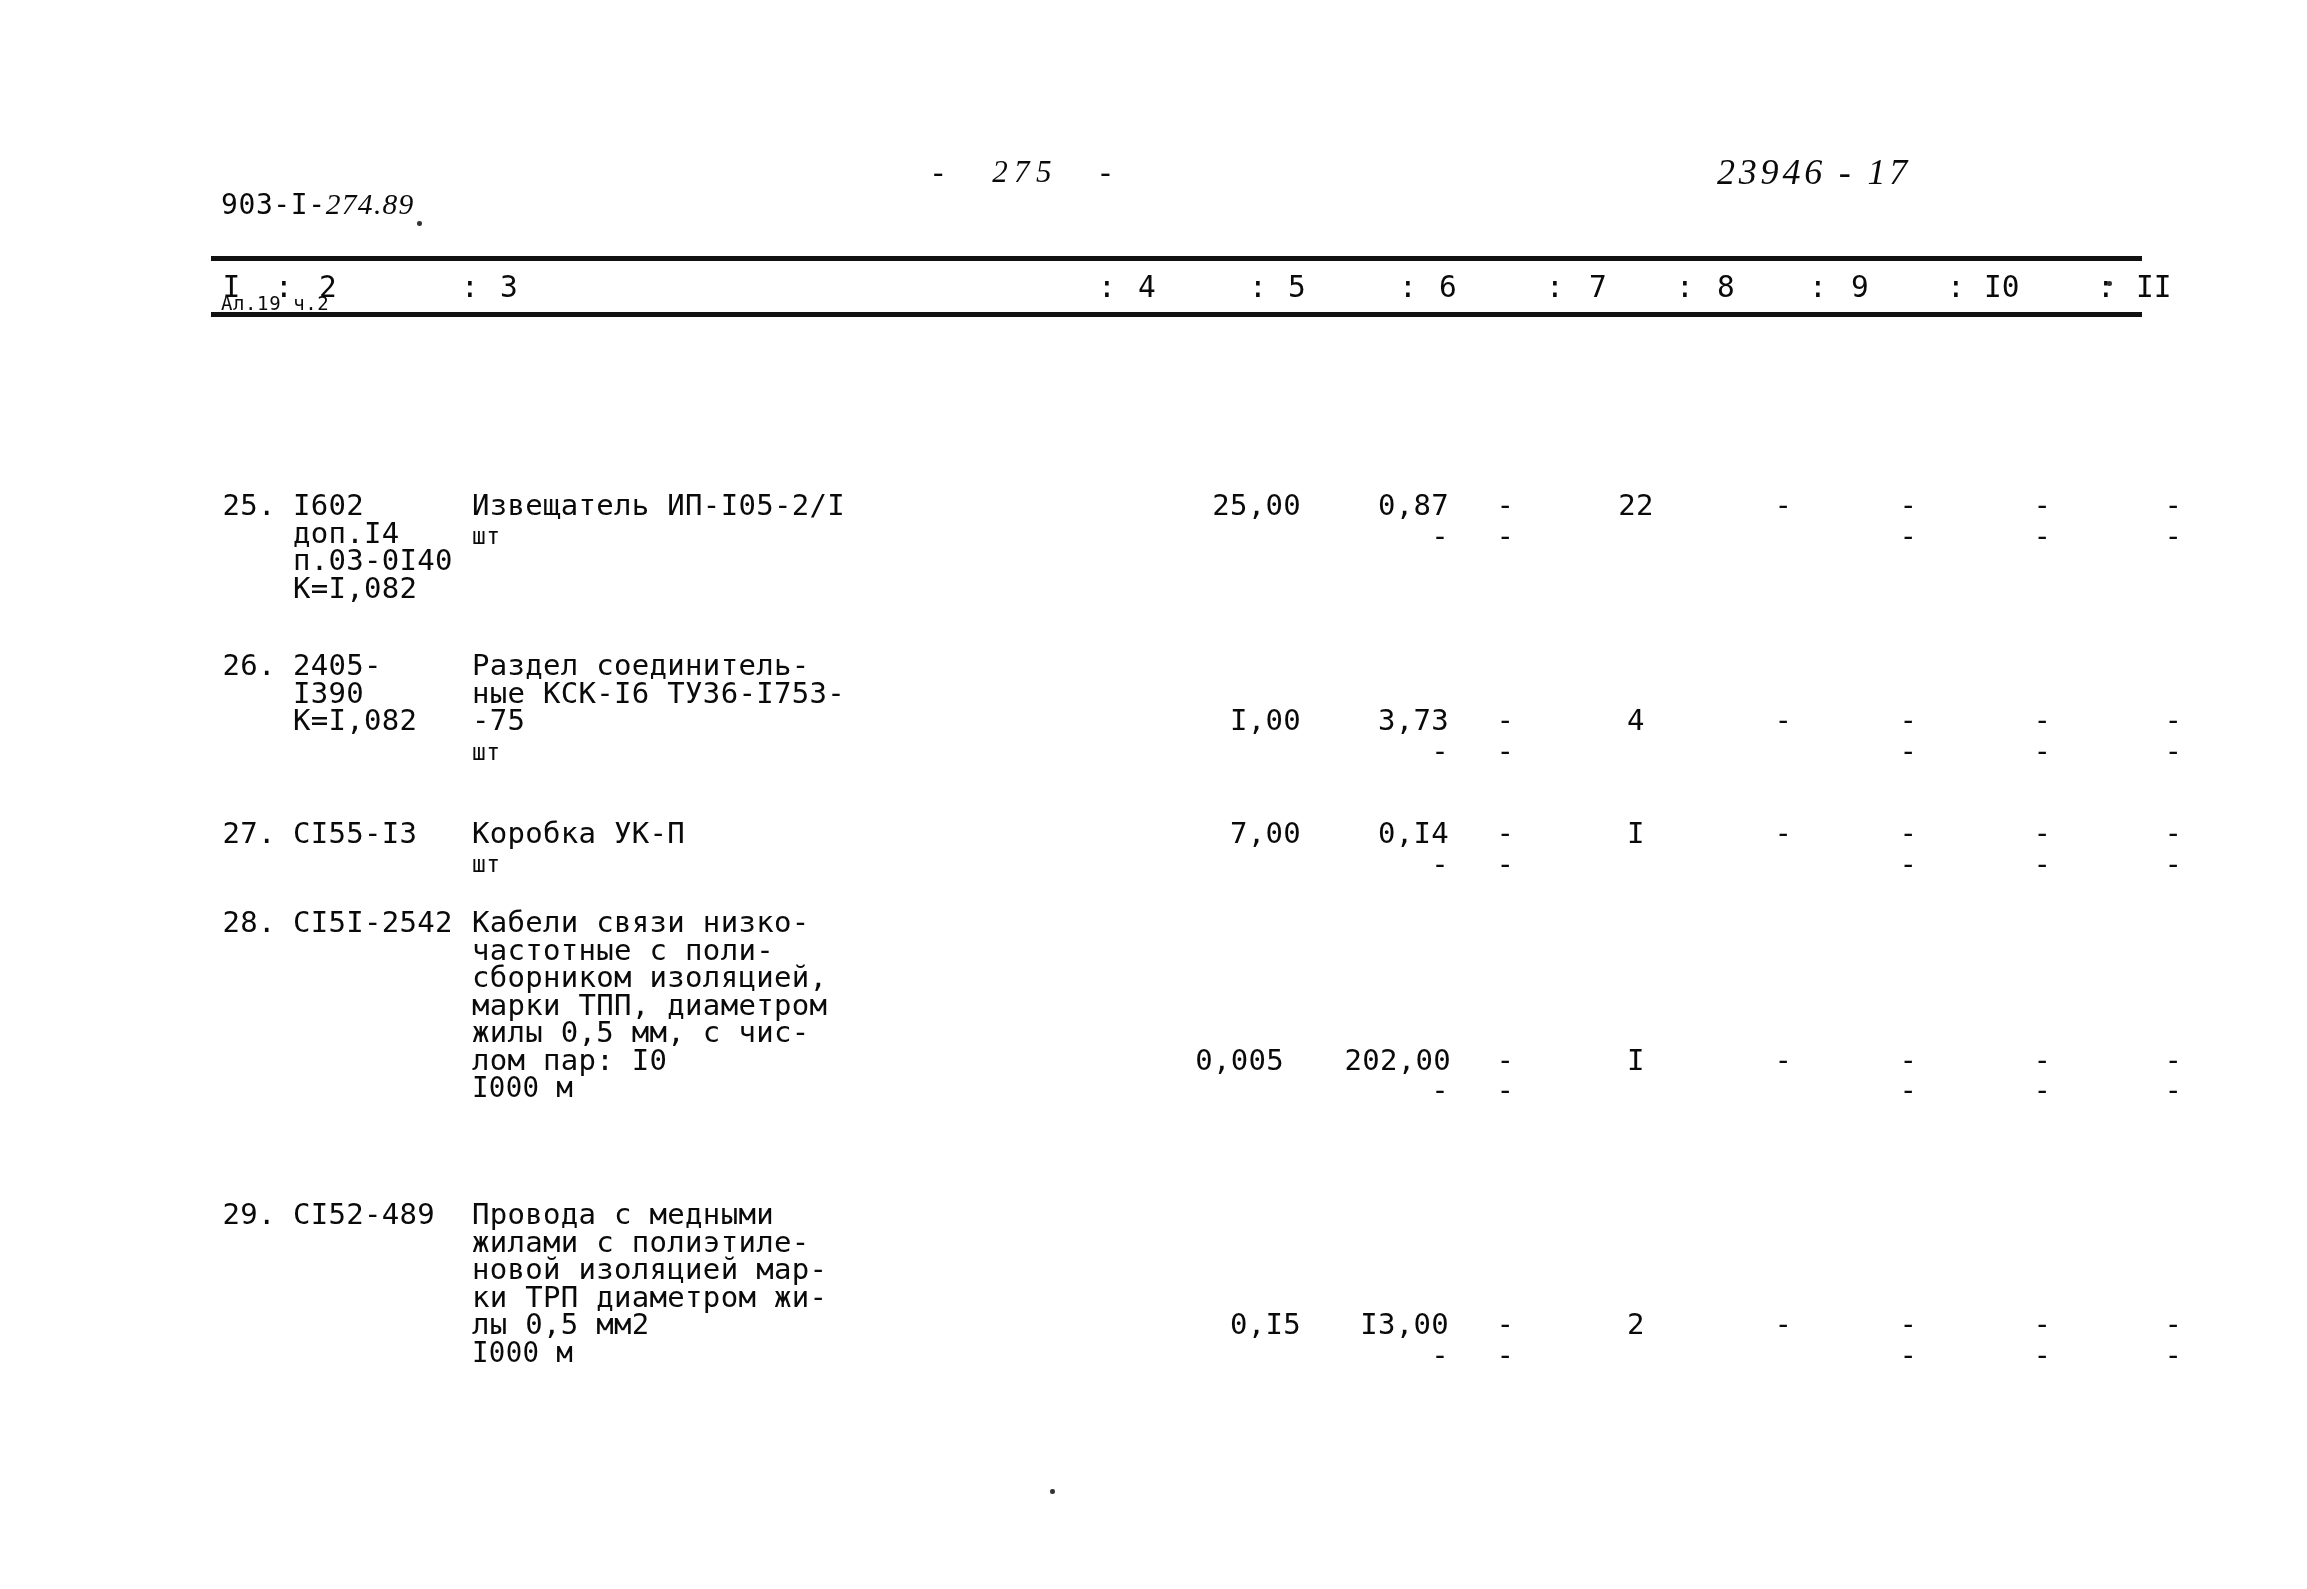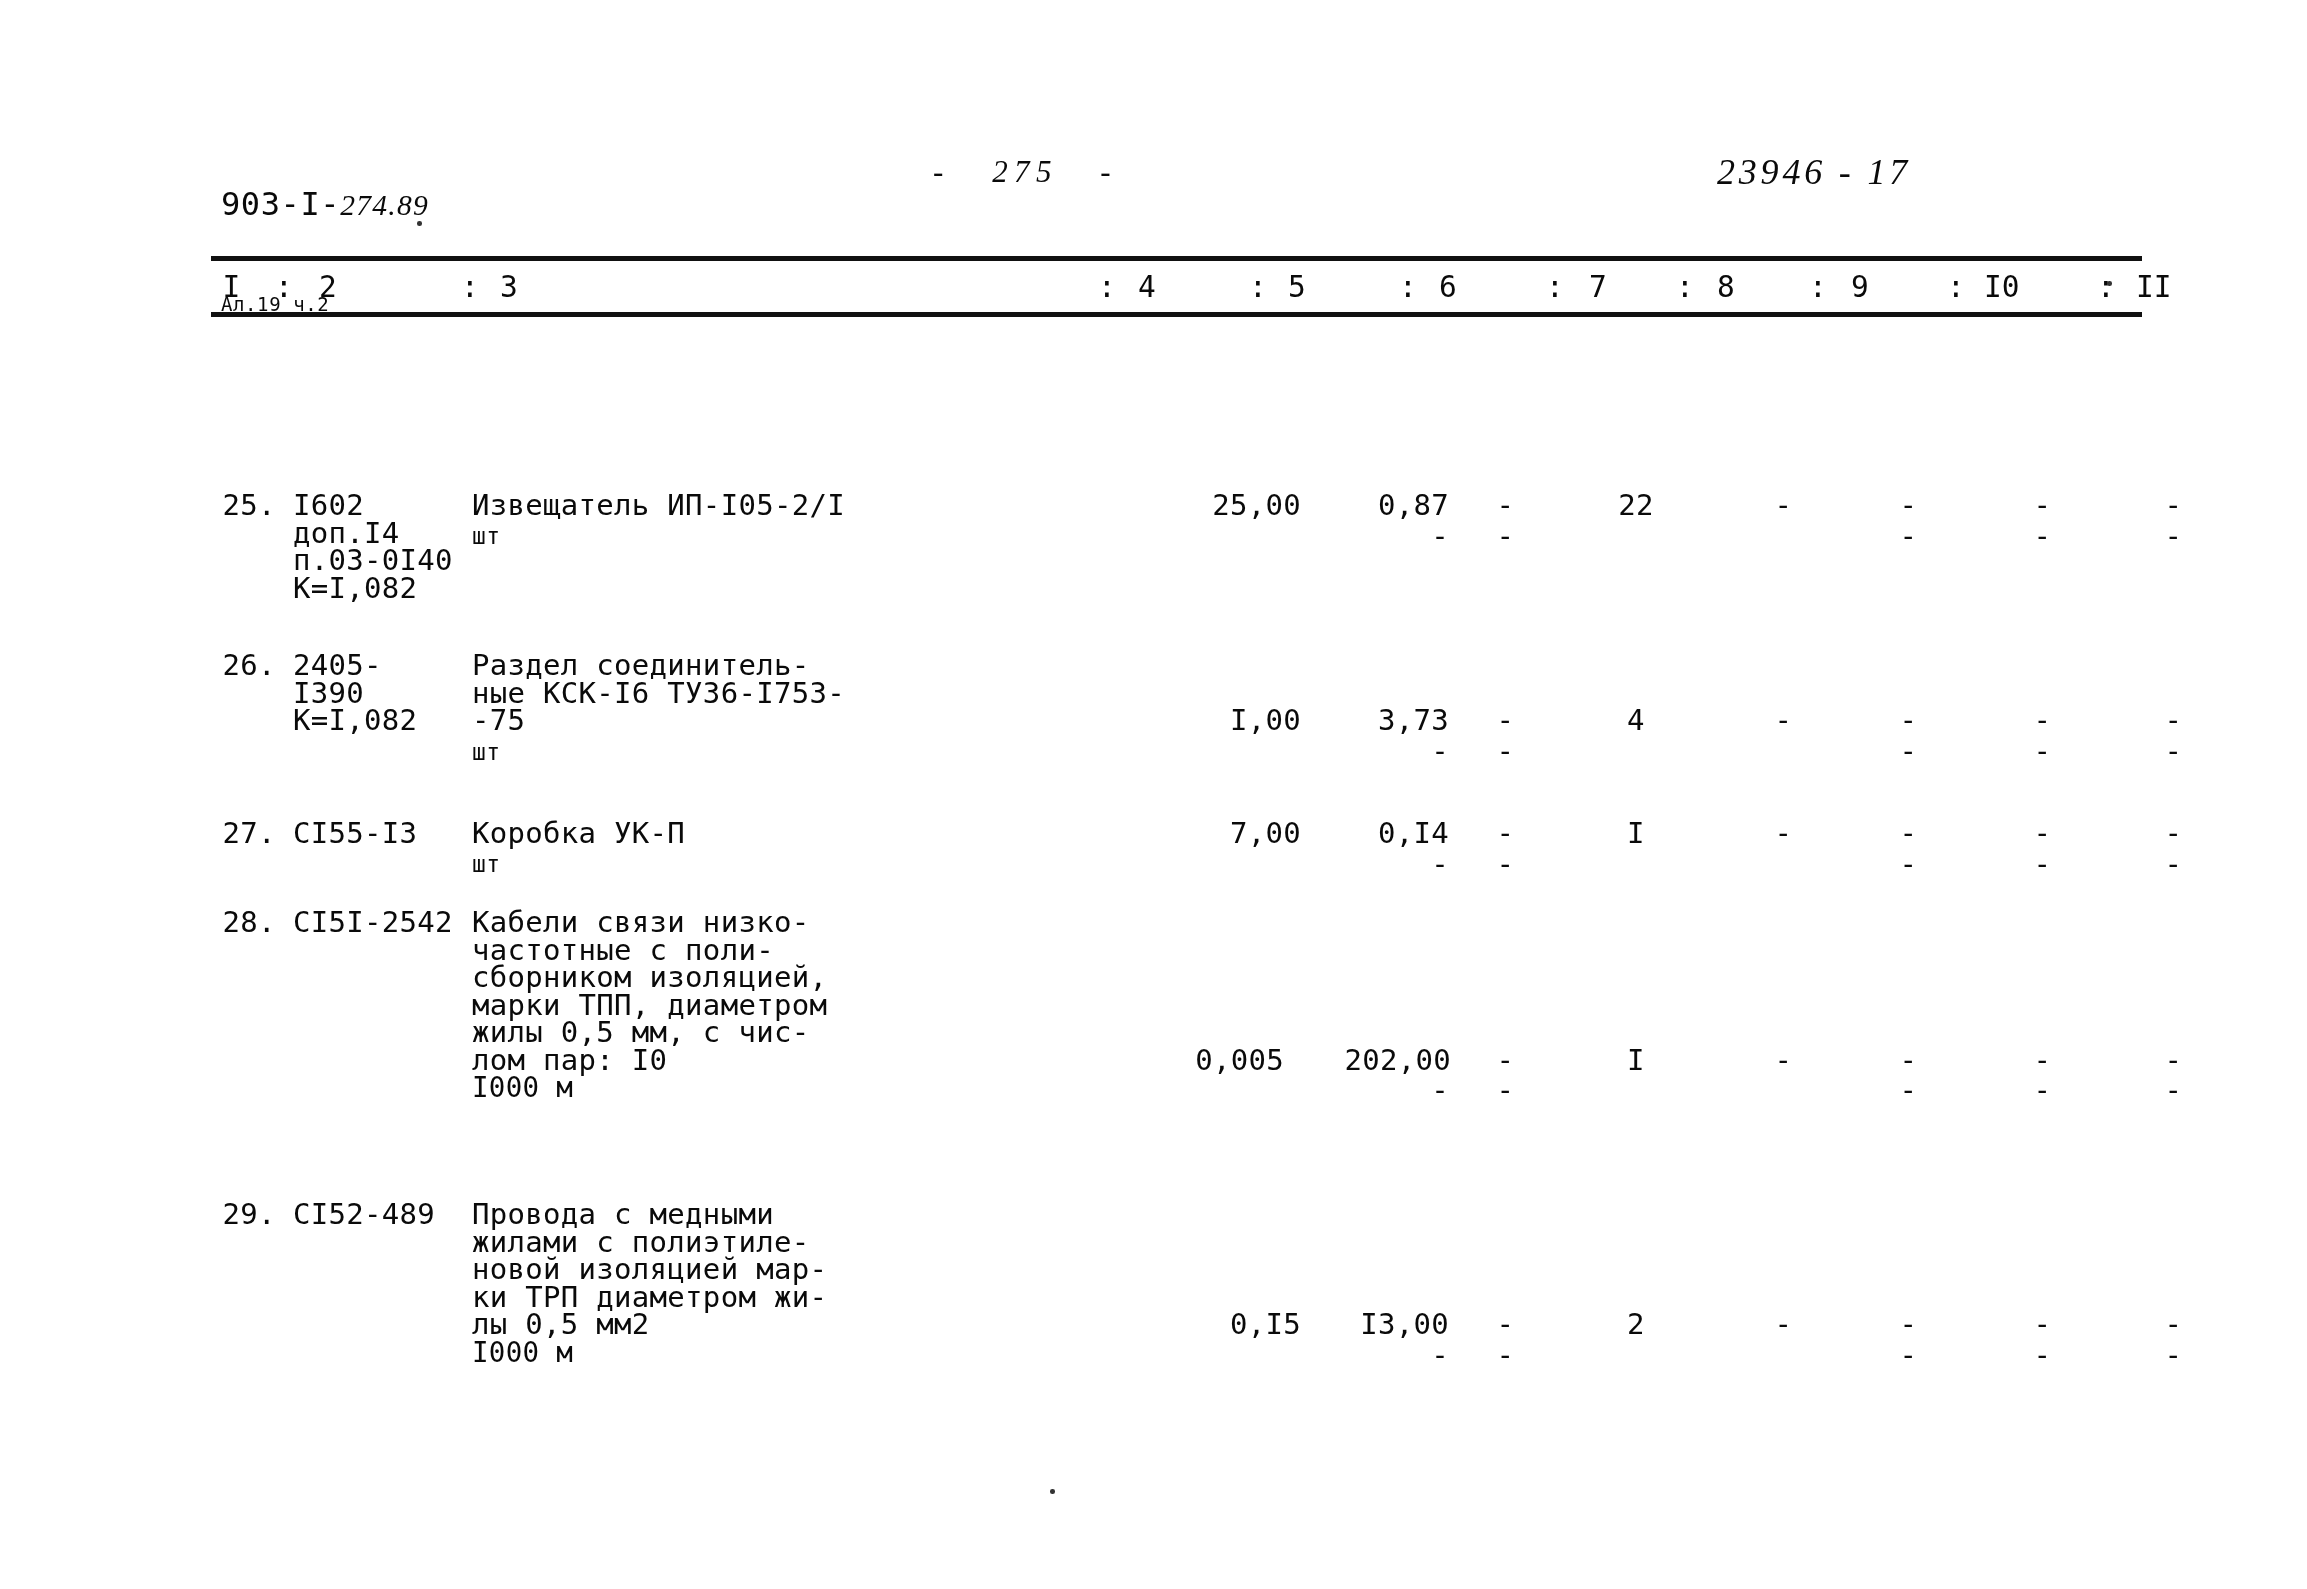--- a/index.html
+++ b/index.html
@@ -36,21 +36,21 @@
   }
   .hdr-left .line1 {
     font-family: "Liberation Serif", serif;
     font-style: italic;
     font-size: 29.5px;
     letter-spacing: 1.3px;
   }
   .hdr-left .line1 .typed {
     font-family: "DejaVu Sans Mono", monospace;
     font-style: normal;
-    font-size: 32px;
+    font-size: 28px;
     letter-spacing: 0.6px;
   }
   .hdr-left .line2 {
     font-size: 19px;
     letter-spacing: 0.6px;
   }
 
   .hdr-page {
     position: absolute;
     left: 852px;

